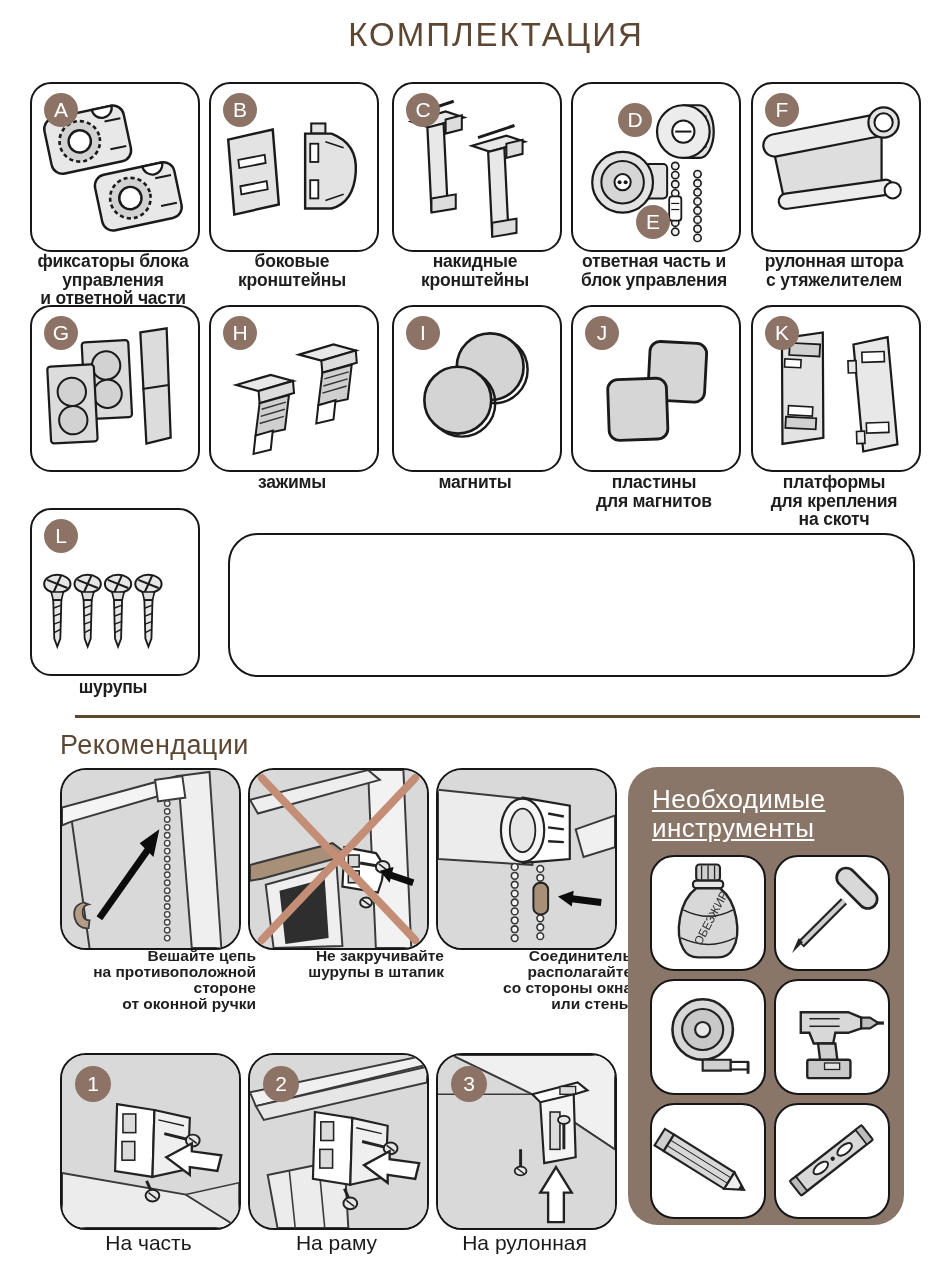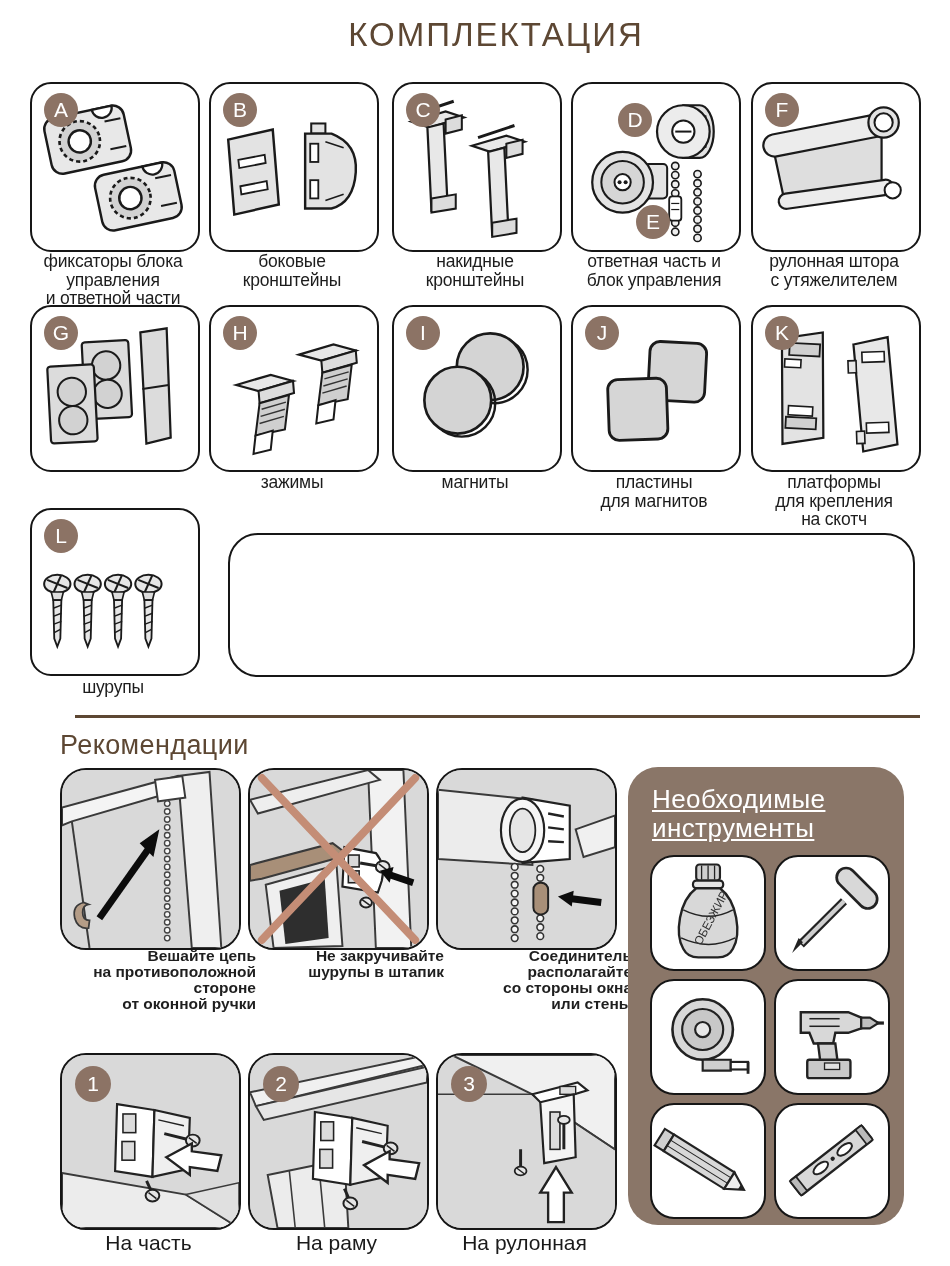--- a/index.html
+++ b/index.html
@@ -6,21 +6,21 @@
   #page{position:relative;width:950px;height:1266px;background:#fff;overflow:hidden;
         font-family:"Liberation Sans",sans-serif;}
   #title{position:absolute;left:0;right:0;top:16px;text-align:center;font-size:33px;
          letter-spacing:2px;color:var(--heading-brown);font-weight:400;margin-left:42px;}
   .pbox{position:absolute;width:166px;height:166px;background:#fff;border:2.2px solid #161616;
         border-radius:21px;}
   .pbox svg{position:absolute;left:1px;top:1px;}
   .badge{position:absolute;left:12px;top:9px;width:34px;height:34px;border-radius:50%;
          background:var(--badge-brown);color:#fff;font-size:21px;font-weight:400;
          display:flex;align-items:center;justify-content:center;z-index:3;}
-  .pcap{position:absolute;width:200px;text-align:center;font-size:17.5px;font-weight:400;
+  .pcap{position:absolute;width:200px;text-align:center;font-size:17.5px;font-weight:700;
         line-height:1.07;color:var(--text-dark);white-space:pre-line;letter-spacing:-0.2px;}
   .bigrect{position:absolute;left:228px;top:533px;width:683px;height:140px;background:#fff;
         border:2.2px solid #161616;border-radius:30px;}
   .divider{position:absolute;left:75px;top:715px;width:845px;height:3px;
         background:var(--heading-brown);}
   .section-heading{position:absolute;font-size:27px;color:var(--heading-brown);
         letter-spacing:0.4px;font-weight:400;}
   .scenebox{position:absolute;width:177px;border:2.2px solid #161616;border-radius:26px;
         overflow:hidden;background:#d9d9d9;}
   .rcap{position:absolute;width:215px;text-align:right;font-size:15.5px;font-weight:700;

